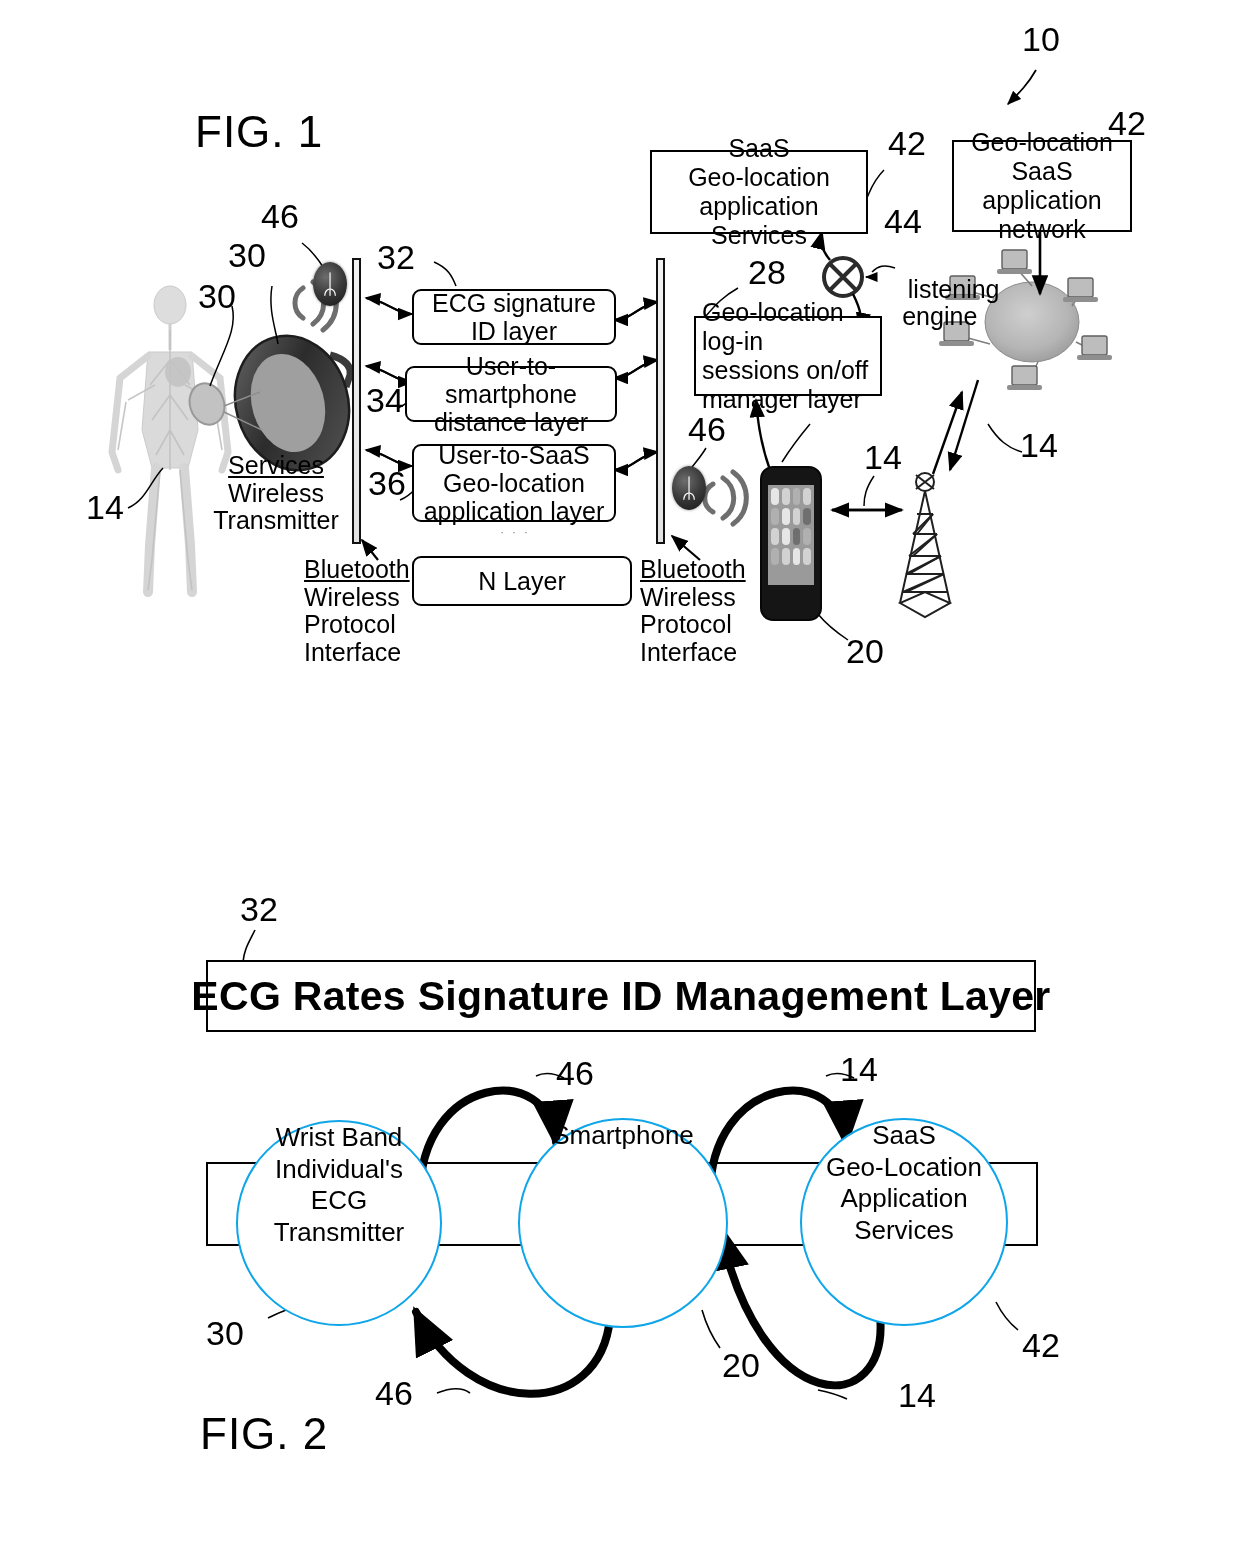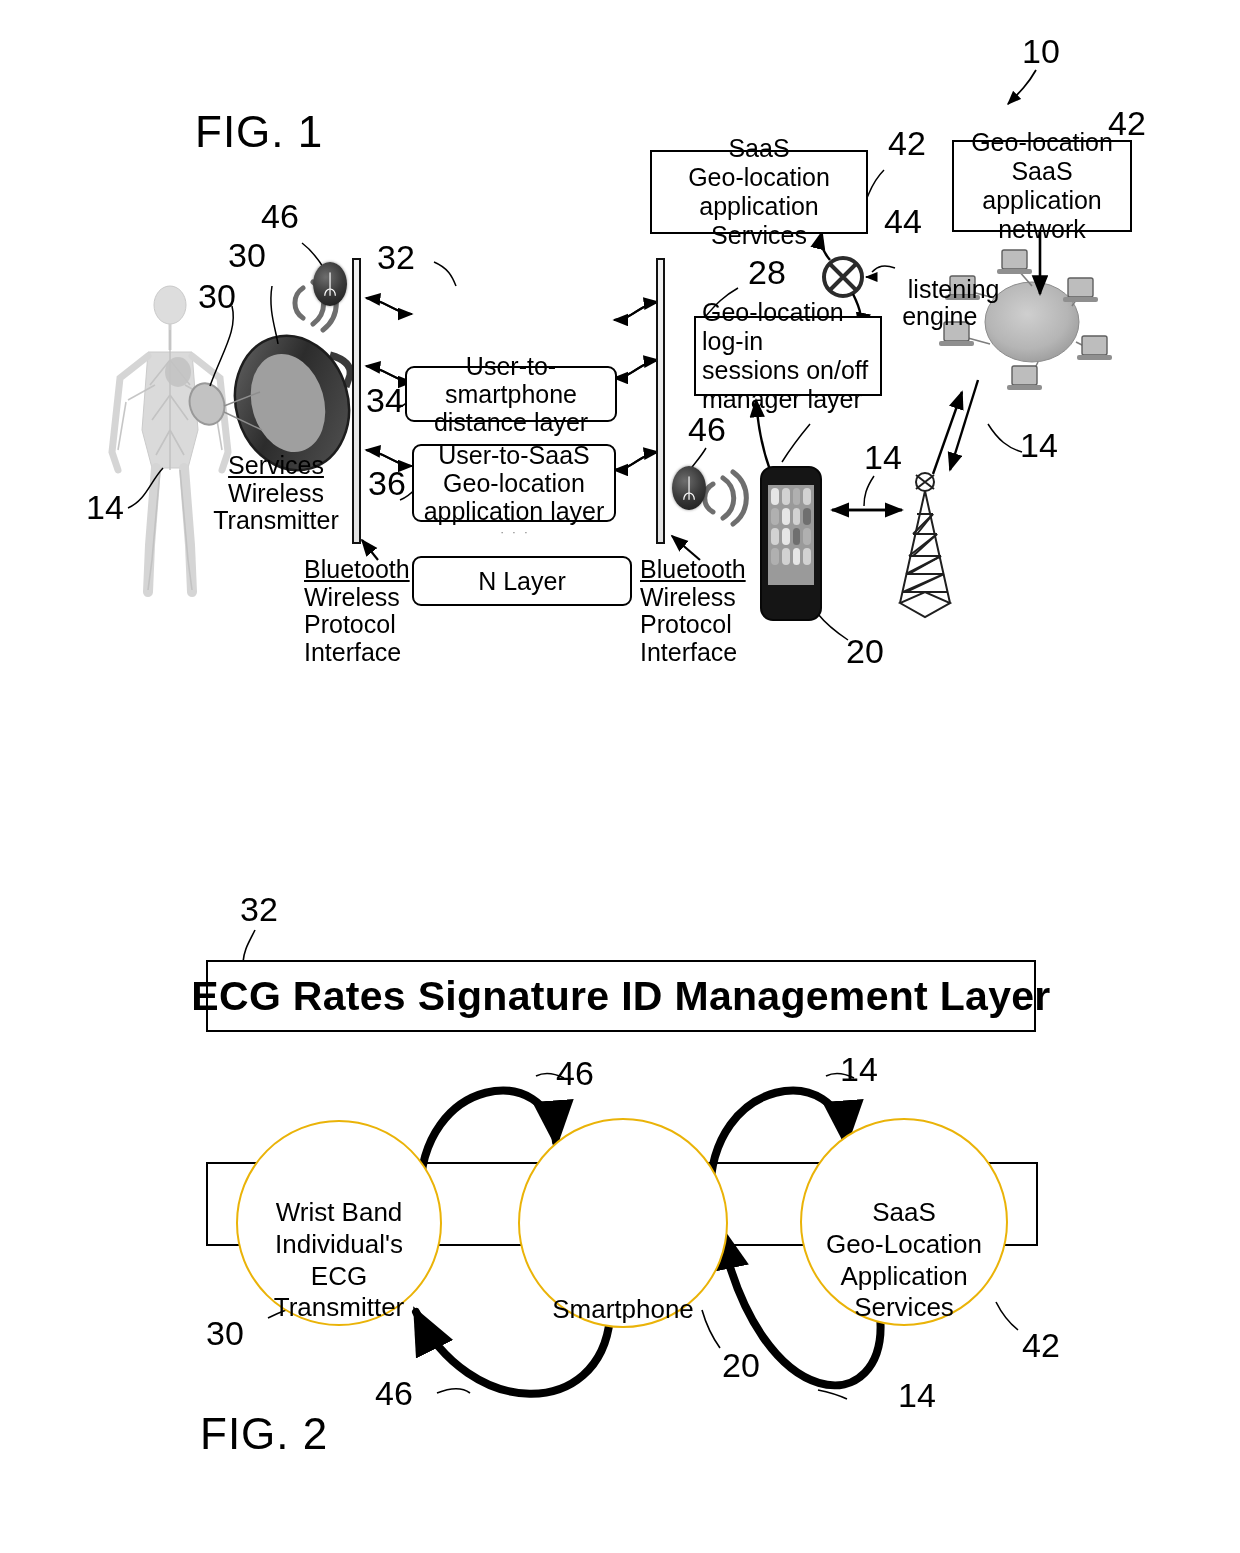--- a/index.html
+++ b/index.html
@@ -83,25 +83,25 @@
 
   
   .vbar {
     border: 2px solid #111;
     background: linear-gradient(180deg,#f2f2f2,#e2e2e2);
     box-sizing: border-box;
   }
 
   
   .circle {
-    border: 2px solid #eab308;
+    border: 2px solid #0ea5e9;
     border-radius: 50%;
     background: transparent;
     display: flex;
-    align-items: flex-end;
+    align-items: flex-start;
     justify-content: center;
     text-align: center;
     font-size: 26px;
     line-height: 1.22;
     box-sizing: border-box;
   }
   .circle span { display: block; }
 
   
   .banner {
@@ -367,21 +367,21 @@
     <path d="M880,1315 C890,1420 760,1420 720,1228" stroke="#000" stroke-width="8" fill="none" stroke-linecap="round" marker-end="url(#ahb)"></path>
     <path d="M847,1399 C836,1394 828,1392 818,1390" stroke="#000" stroke-width="1.6" fill="none"></path>
 
     <path d="M268,1318 C284,1310 296,1306 310,1302" stroke="#000" stroke-width="1.6" fill="none"></path>
     <path d="M720,1348 C710,1334 706,1324 702,1310" stroke="#000" stroke-width="1.6" fill="none"></path>
     <path d="M1018,1330 C1008,1322 1002,1314 996,1302" stroke="#000" stroke-width="1.6" fill="none"></path>
   </svg>
 
   <div class="abs fig-title" style="left:195px; top:110px;">FIG. 1</div>
 
-  <div class="abs ref" style="left:1022px; top:34px;">10</div>
+  <div class="abs ref" style="left:1022px; top:22px;">10</div>
   <div class="abs ref" style="left:1108px; top:106px;">42</div>
   <div class="abs ref" style="left:888px; top:126px;">42</div>
   <div class="abs ref" style="left:884px; top:204px;">44</div>
   <div class="abs ref" style="left:261px; top:199px;">46</div>
   <div class="abs ref" style="left:228px; top:238px;">30</div>
   <div class="abs ref" style="left:198px; top:279px;">30</div>
   <div class="abs ref" style="left:377px; top:240px;">32</div>
   <div class="abs ref" style="left:748px; top:255px;">28</div>
   <div class="abs ref" style="left:366px; top:383px;">34</div>
   <div class="abs ref" style="left:368px; top:466px;">36</div>
@@ -395,20 +395,24 @@
     <span>ᛦ</span>
   </div>
 
   <div class="abs bt-badge" style="left:672px; top:466px;">
     <span>ᛦ</span>
   </div>
 
   <div class="abs vbar" style="left:352px; top:258px; width:9px; height:286px;"></div>
   <div class="abs vbar" style="left:656px; top:258px; width:9px; height:286px;"></div>
 
+  <div class="abs layer-box" style="left:412px; top:289px; width:204px; height:56px;">
+    <span style="white-space:pre-line;">ECG  signature
+ID layer</span>
+  </div>
   <div class="abs layer-box" style="left:405px; top:366px; width:212px; height:56px;">
     <span style="white-space:pre-line;">User-to-smartphone
 distance layer</span>
   </div>
   <div class="abs layer-box" style="left:412px; top:444px; width:204px; height:78px;">
     <span style="white-space:pre-line;">User-to-SaaS
 Geo-location
 application layer</span>
   </div>
   <div class="abs ellipsis-dots" style="left:470px; top:525px; width:90px;">· · ·</div>

